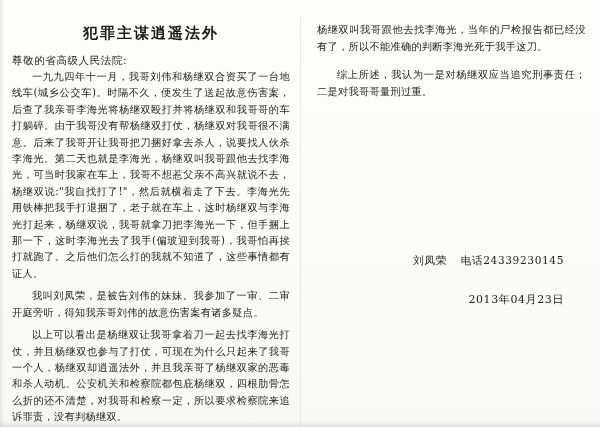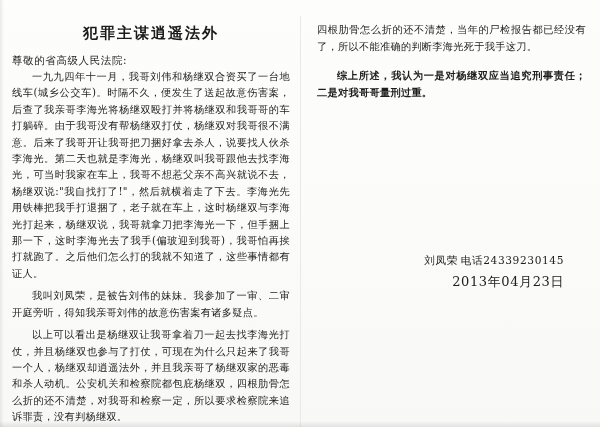--- a/index.html
+++ b/index.html
@@ -80,44 +80,43 @@
     font-size: 10.2px;
     line-height: 16.6px;
     color: #1d1d1d;
     text-align: justify;
     text-justify: inter-character;
     margin: 0 0 12px 0;
     letter-spacing: 0.3px;
   }
   .right-para.indent {
     text-indent: 20px;
-    font-weight: bold;
   }
   .sign-block {
     margin-top: 150px;
     text-align: right;
     font-family: "DejaVu Serif", serif;
     color: #1d1d1d;
   }
   .sign-line {
     font-size: 10.6px;
     line-height: 20px;
     letter-spacing: 0.6px;
     padding-right: 22px;
   }
   .sign-name {
     display: inline-block;
-    margin-right: 3px;
+    margin-right: 14px;
   }
   .sign-date {
-    font-size: 13px;
+    font-size: 11px;
     line-height: 20px;
     letter-spacing: 0.6px;
     padding-right: 22px;
-    margin-top: 2px;
+    margin-top: 20px;
   }
   .bottom-edge {
     position: absolute;
     left: 0;
     right: 0;
     bottom: 0;
     height: 6px;
     background: linear-gradient(180deg, rgba(0,0,0,0) 0%, rgba(120,120,115,0.18) 100%);
     pointer-events: none;
   }
@@ -139,21 +138,21 @@
   <div class="col col-left">
     <div class="doc-title">犯罪主谋逍遥法外</div>
     <div class="salutation">尊敬的省高级人民法院:</div>
     <p class="para indent">一九九四年十一月，我哥刘伟和杨继双合资买了一台地线车(城乡公交车)。时隔不久，便发生了送起故意伤害案，后查了我亲哥李海光将杨继双殴打并将杨继双和我哥哥的车打躺碎。由于我哥没有帮杨继双打仗，杨继双对我哥很不满意。后来了我哥开让我哥把刀捆好拿去杀人，说要找人伙杀李海光。第二天也就是李海光，杨继双叫我哥跟他去找李海光，可当时我家在车上，我哥不想惹父亲不高兴就说不去，杨继双说:"我自找打了!"，然后就横着走了下去。李海光先用铁棒把我手打退捆了，老子就在车上，这时杨继双与李海光打起来，杨继双说，我哥就拿刀把李海光一下，但手捆上那一下，这时李海光去了我手(偏玻迎到我哥)，我哥怕再挨打就跑了。之后他们怎么打的我就不知道了，这些事情都有证人。</p>
     <p class="para indent">我叫刘凤荣，是被告刘伟的妹妹。我参加了一审、二审开庭旁听，得知我亲哥刘伟的故意伤害案有诸多疑点。</p>
     <p class="para indent">以上可以看出是杨继双让我哥拿着刀一起去找李海光打仗，并且杨继双也参与了打仗，可现在为什么只起来了我哥一个人，杨继双却逍遥法外，并且我亲哥了杨继双家的恶毒和杀人动机。公安机关和检察院都包庇杨继双，四根肋骨怎么折的还不清楚，对我哥和检察一定，所以要求检察院来追诉罪责，没有判杨继双。</p>
     <p class="para indent">现在也无法证明李海光是否死于我哥的那一刀上。况且死者的</p>
   </div>
 
   <div class="col col-right">
-    <p class="right-para">四根肋骨怎么折的还不清楚，当年的尸检报告都已经没有了，所以不能准确的判断李海光死于我手这刀。</p>
+    <p class="right-para">杨继双叫我哥跟他去找李海光，当年的尸检报告都已经没有了，所以不能准确的判断李海光死于我手这刀。</p>
     <p class="right-para indent">综上所述，我认为一是对杨继双应当追究刑事责任；二是对我哥哥量刑过重。</p>
 
     <div class="sign-block">
       <div class="sign-line">
         <span class="sign-name">刘凤荣</span><span>电话</span><span>24339230145</span>
       </div>
       <div class="sign-date">2013年04月23日</div>
     </div>
   </div>
 

